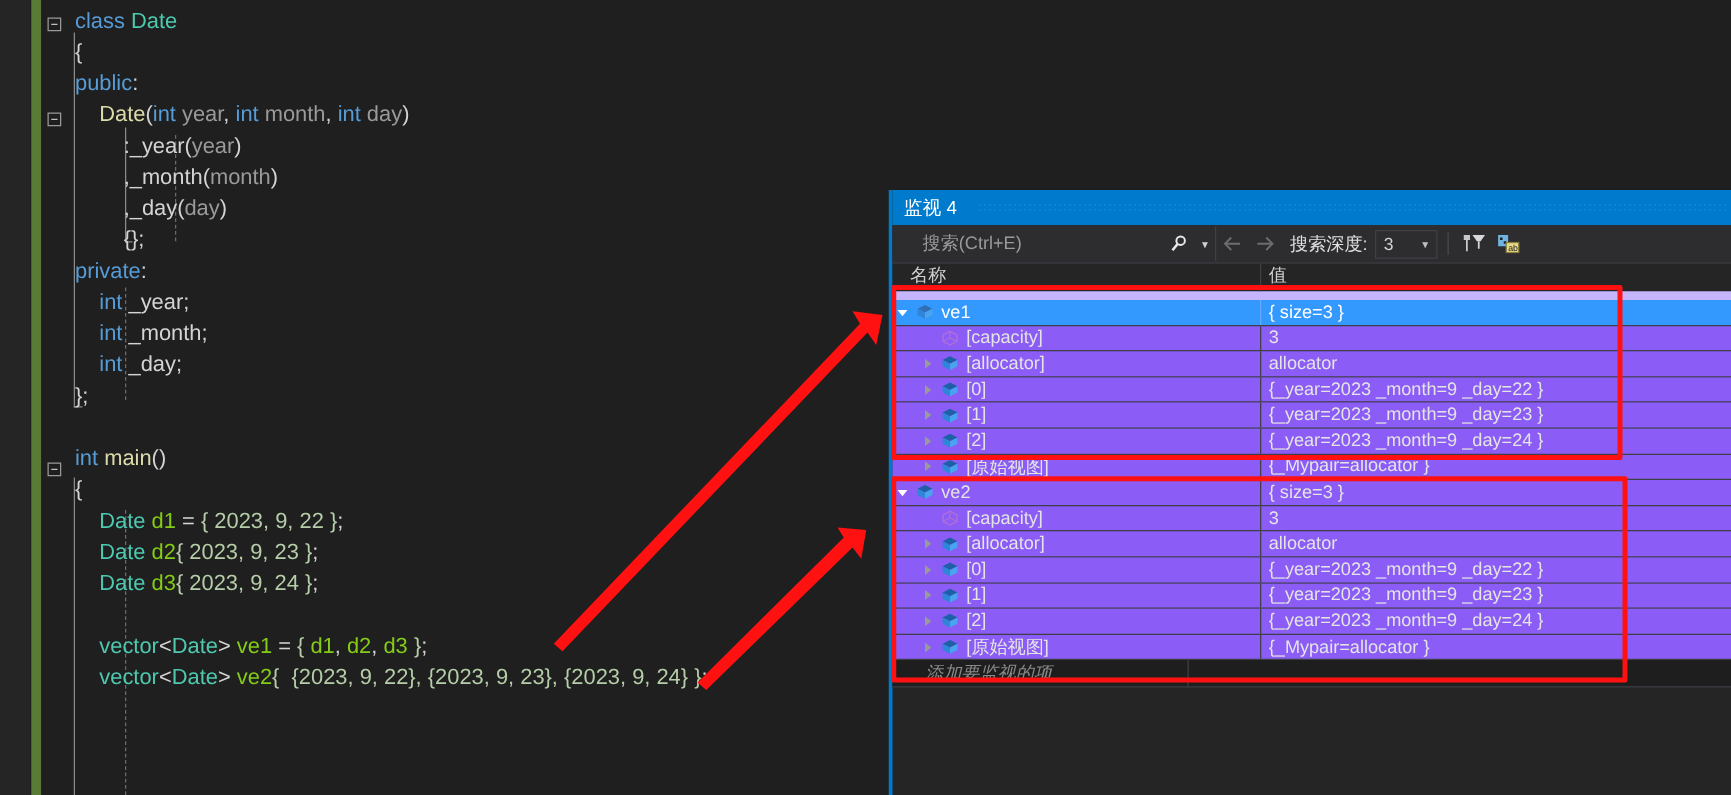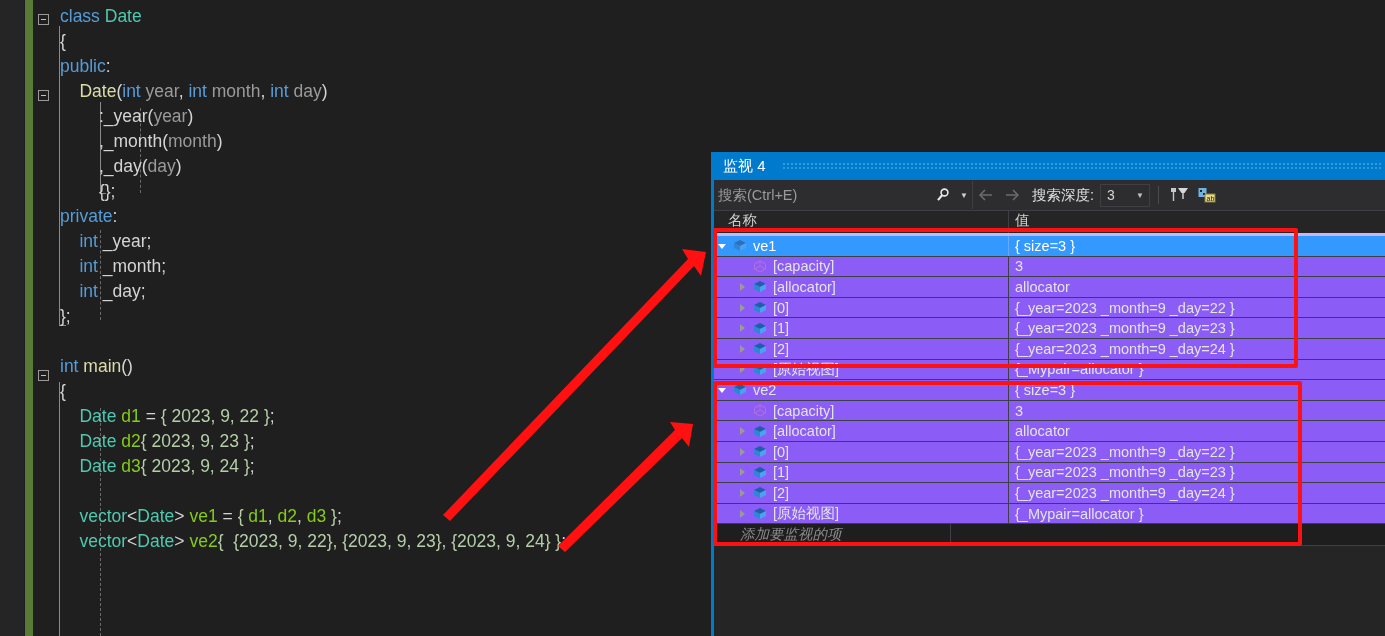--- a/index.html
+++ b/index.html
@@ -135,21 +135,21 @@
     display: flex; align-items: center;
     border-right: 1px solid #3f3f46;
   }
   .search-input {
     flex: 1;
     background: transparent;
     border: none; outline: none;
     color: #86efac;
     font-size: 14.5px;
     font-family: "Liberation Sans", sans-serif;
-    padding-left: 4px;
+    padding-left: 24px;
   }
   .search-input::placeholder { color: #9a9a9a; opacity: 1; }
   .search-btn {
     width: 26px; height: 26px;
     display: flex; align-items: center; justify-content: center;
   }
   .search-caret {
     width: 16px; height: 26px;
     display: flex; align-items: center; justify-content: center;
     color: #d0d0d0; font-size: 8px;
@@ -181,21 +181,21 @@
     margin-right: 4px;
   }
 
   
   .col-head {
     height: 22px;
     background: #252526;
     display: flex;
     color: #d0d0d0;
     font-size: 14.5px;
-    border-bottom: 3px solid #c4b5fd;
+    border-bottom: 7px solid #c4b5fd;
   }
   .col-head .c1 { width: 295px; padding-left: 14px; box-sizing: border-box; border-right:1px solid #3f3f46;}
   .col-head .c2 { flex: 1; padding-left: 6px; }
 
   
   .grid { position: relative; }
   .row {
     height: 20.6px;
     display: flex;
     align-items: center;

